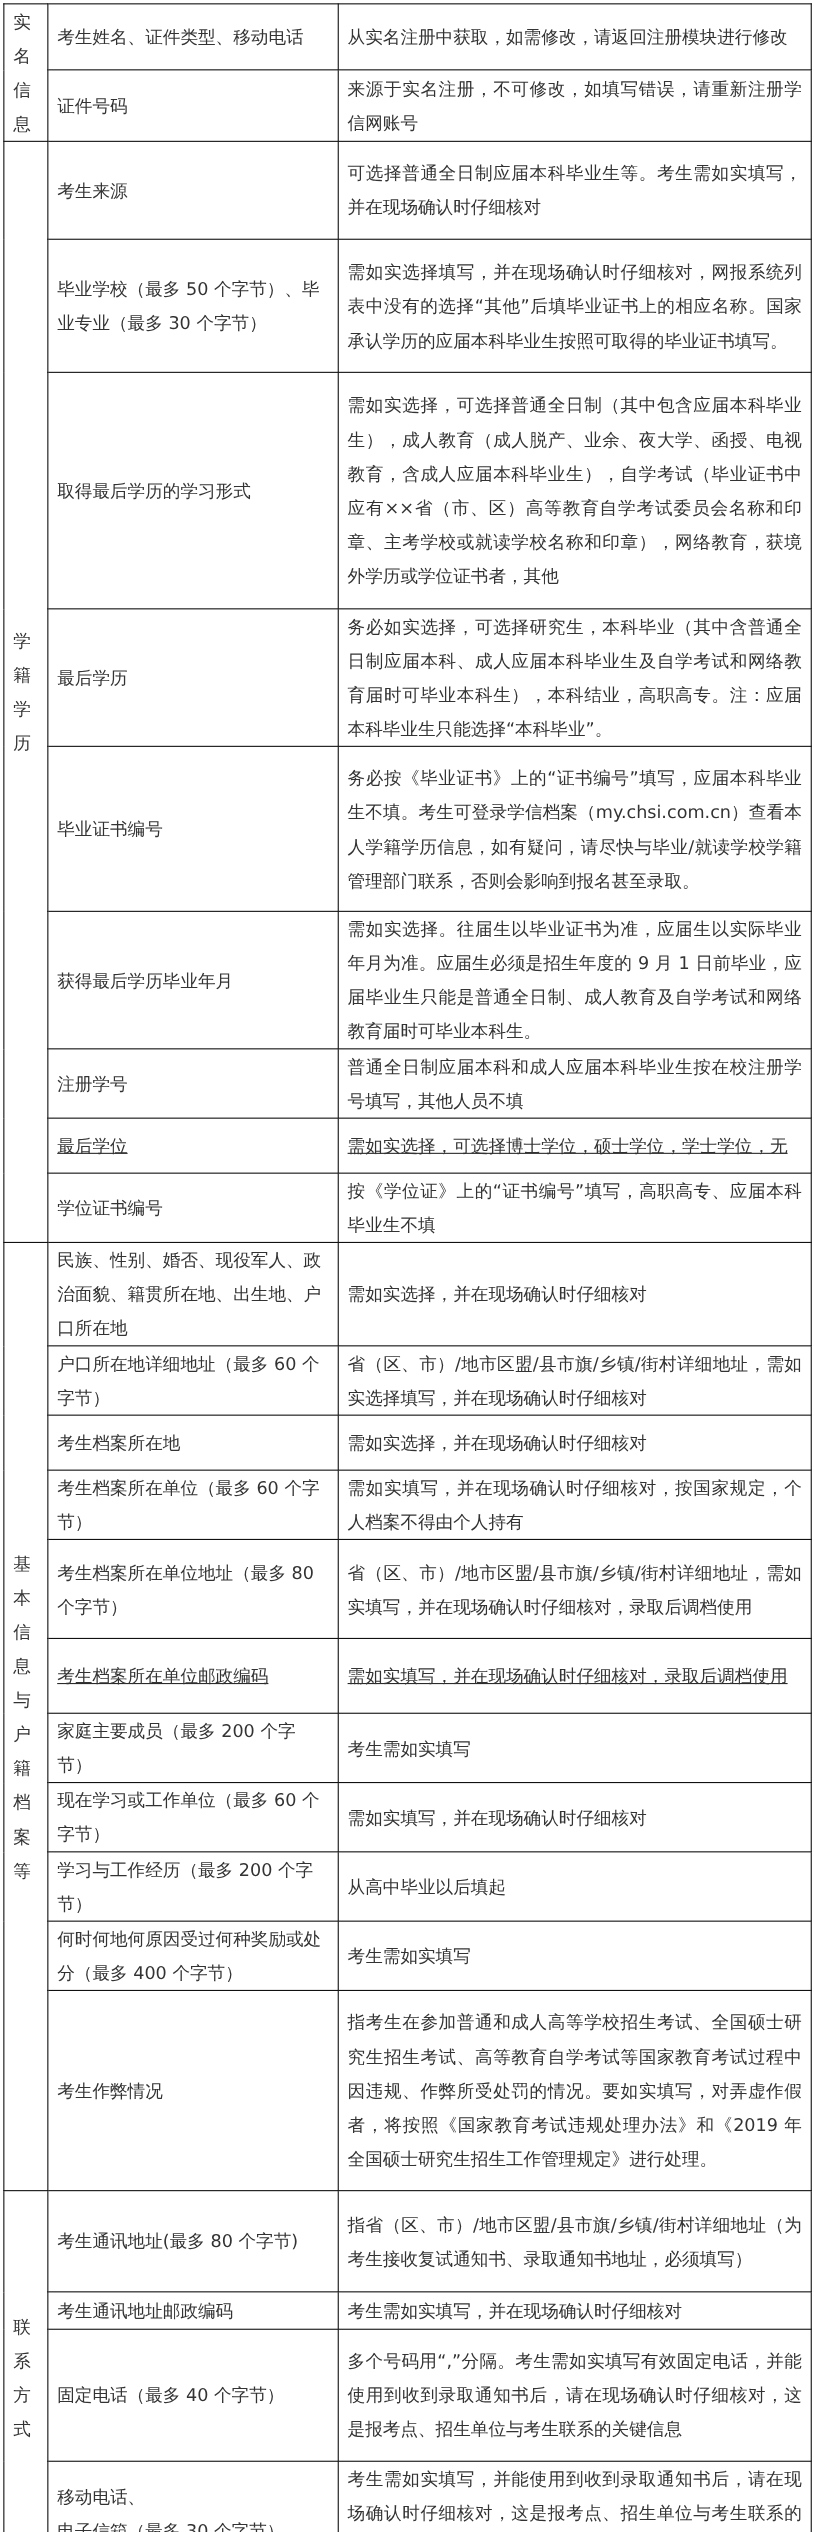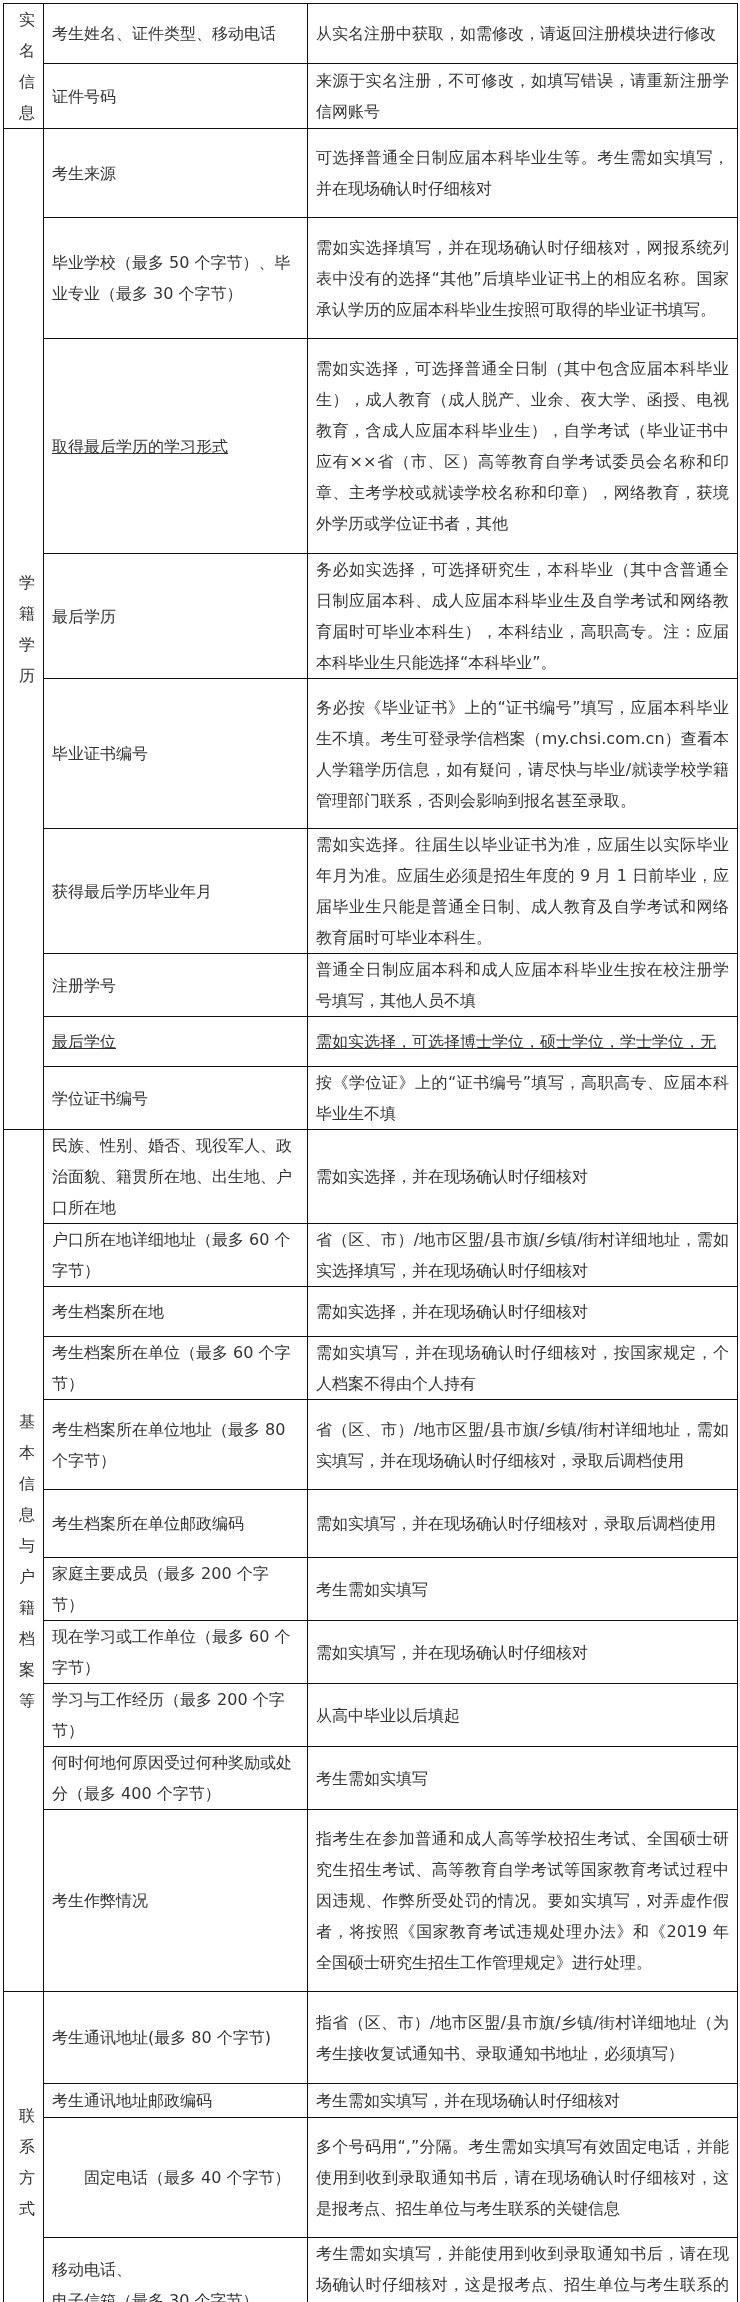--- a/index.html
+++ b/index.html
@@ -1,20 +1,20 @@
 <!DOCTYPE html>
 <html><head>
 <meta charset="utf-8">
 <style>
   html, body { margin: 0; padding: 0; background: #ffffff; }
   body { width: 740px; height: 2302px; overflow: hidden; font-family: "DejaVu Sans", "Liberation Sans", sans-serif; color: #2b2b2b; }
   .doc { position: absolute; left: 3px; top: 3px; width: 734px; }
   table.spec { border-collapse: collapse; width: 734px; table-layout: fixed; }
   table.spec td { border: 1.5px solid #111; padding: 0 8px; vertical-align: middle; font-size: 16px; line-height: 31px; color: #333; }
-  td.group { width: 40px; padding: 0; text-align: right; font-size: 17px; line-height: 30px; color: #444; }
+  td.group { width: 40px; padding: 0; text-align: left; font-size: 17px; line-height: 30px; color: #444; }
   td.group span.g { display: inline-block; width: 20px; word-break: break-all; }
   td.field { width: 264px; }
   td.desc { text-align: justify; }
 </style>
 </head>
 <body>
 
 <div class="doc">
   <table class="spec">
     <colgroup>
@@ -35,21 +35,21 @@
         <tr style="height: 89px;">
           <td class="group" rowspan="9"><span class="g">学籍学历</span></td>
           <td class="field"><span style="white-space: pre-line;">考生来源</span></td>
           <td class="desc"><span>可选择普通全日制应届本科毕业生等。考生需如实填写，并在现场确认时仔细核对</span></td>
         </tr>
         <tr style="height: 121px;">
           <td class="field"><span style="white-space: pre-line;">毕业学校（最多 50 个字节）、毕业专业（最多 30 个字节）</span></td>
           <td class="desc"><span>需如实选择填写，并在现场确认时仔细核对，网报系统列表中没有的选择“其他”后填毕业证书上的相应名称。国家承认学历的应届本科毕业生按照可取得的毕业证书填写。</span></td>
         </tr>
         <tr style="height: 215px;">
-          <td class="field"><span style="white-space: pre-line; text-decoration: underline;">取得最后学历的学习形式</span></td>
+          <td class="field"><span style="white-space: pre-line;">取得最后学历的学习形式</span></td>
           <td class="desc"><span>需如实选择，可选择普通全日制（其中包含应届本科毕业生），成人教育（成人脱产、业余、夜大学、函授、电视教育，含成人应届本科毕业生），自学考试（毕业证书中应有××省（市、区）高等教育自学考试委员会名称和印章、主考学校或就读学校名称和印章），网络教育，获境外学历或学位证书者，其他</span></td>
         </tr>
         <tr style="height: 122px;">
           <td class="field"><span style="white-space: pre-line;">最后学历</span></td>
           <td class="desc"><span>务必如实选择，可选择研究生，本科毕业（其中含普通全日制应届本科、成人应届本科毕业生及自学考试和网络教育届时可毕业本科生），本科结业，高职高专。注：应届本科毕业生只能选择“本科毕业”。</span></td>
         </tr>
         <tr style="height: 150px;">
           <td class="field"><span style="white-space: pre-line;">毕业证书编号</span></td>
           <td class="desc"><span>务必按《毕业证书》上的“证书编号”填写，应届本科毕业生不填。考生可登录学信档案（my.chsi.com.cn）查看本人学籍学历信息，如有疑问，请尽快与毕业/就读学校学籍管理部门联系，否则会影响到报名甚至录取。</span></td>
         </tr>
@@ -83,21 +83,21 @@
           <td class="desc"><span>需如实选择，并在现场确认时仔细核对</span></td>
         </tr>
         <tr style="height: 62px;">
           <td class="field"><span style="white-space: pre-line;">考生档案所在单位（最多 60 个字节）</span></td>
           <td class="desc"><span>需如实填写，并在现场确认时仔细核对，按国家规定，个人档案不得由个人持有</span></td>
         </tr>
         <tr style="height: 90px;">
           <td class="field"><span style="white-space: pre-line;">考生档案所在单位地址（最多 80 个字节）</span></td>
           <td class="desc"><span>省（区、市）/地市区盟/县市旗/乡镇/街村详细地址，需如实填写，并在现场确认时仔细核对，录取后调档使用</span></td>
         </tr>
-        <tr style="height: 68px;">
+        <tr style="height: 68px; text-decoration: underline;">
           <td class="field"><span style="white-space: pre-line;">考生档案所在单位邮政编码</span></td>
           <td class="desc"><span>需如实填写，并在现场确认时仔细核对，录取后调档使用</span></td>
         </tr>
         <tr style="height: 61px;">
           <td class="field"><span style="white-space: pre-line;">家庭主要成员（最多 200 个字节）</span></td>
           <td class="desc"><span>考生需如实填写</span></td>
         </tr>
         <tr style="height: 60px;">
           <td class="field"><span style="white-space: pre-line;">现在学习或工作单位（最多 60 个字节）</span></td>
           <td class="desc"><span>需如实填写，并在现场确认时仔细核对</span></td>
@@ -117,21 +117,21 @@
         <tr style="height: 92px;">
           <td class="group" rowspan="4"><span class="g">联系方式</span></td>
           <td class="field"><span style="white-space: pre-line;">考生通讯地址(最多 80 个字节)</span></td>
           <td class="desc"><span>指省（区、市）/地市区盟/县市旗/乡镇/街村详细地址（为考生接收复试通知书、录取通知书地址，必须填写）</span></td>
         </tr>
         <tr style="height: 34px; margin-top: 41px;">
           <td class="field"><span style="white-space: pre-line;">考生通讯地址邮政编码</span></td>
           <td class="desc"><span>考生需如实填写，并在现场确认时仔细核对</span></td>
         </tr>
         <tr style="height: 120px;">
-          <td class="field"><span style="white-space: pre-line; margin-left: 32px;">固定电话（最多 40 个字节）</span></td>
+          <td class="field"><span style="white-space: pre-line;">固定电话（最多 40 个字节）</span></td>
           <td class="desc"><span>多个号码用“,”分隔。考生需如实填写有效固定电话，并能使用到收到录取通知书后，请在现场确认时仔细核对，这是报考点、招生单位与考生联系的关键信息</span></td>
         </tr>
         <tr style="height: 92px;">
           <td class="field"><span style="white-space: pre-line;">移动电话、
 电子信箱（最多 30 个字节）</span></td>
           <td class="desc"><span>考生需如实填写，并能使用到收到录取通知书后，请在现场确认时仔细核对，这是报考点、招生单位与考生联系的关键信息</span></td>
         </tr>
       </tbody>
   </table>
 </div>

